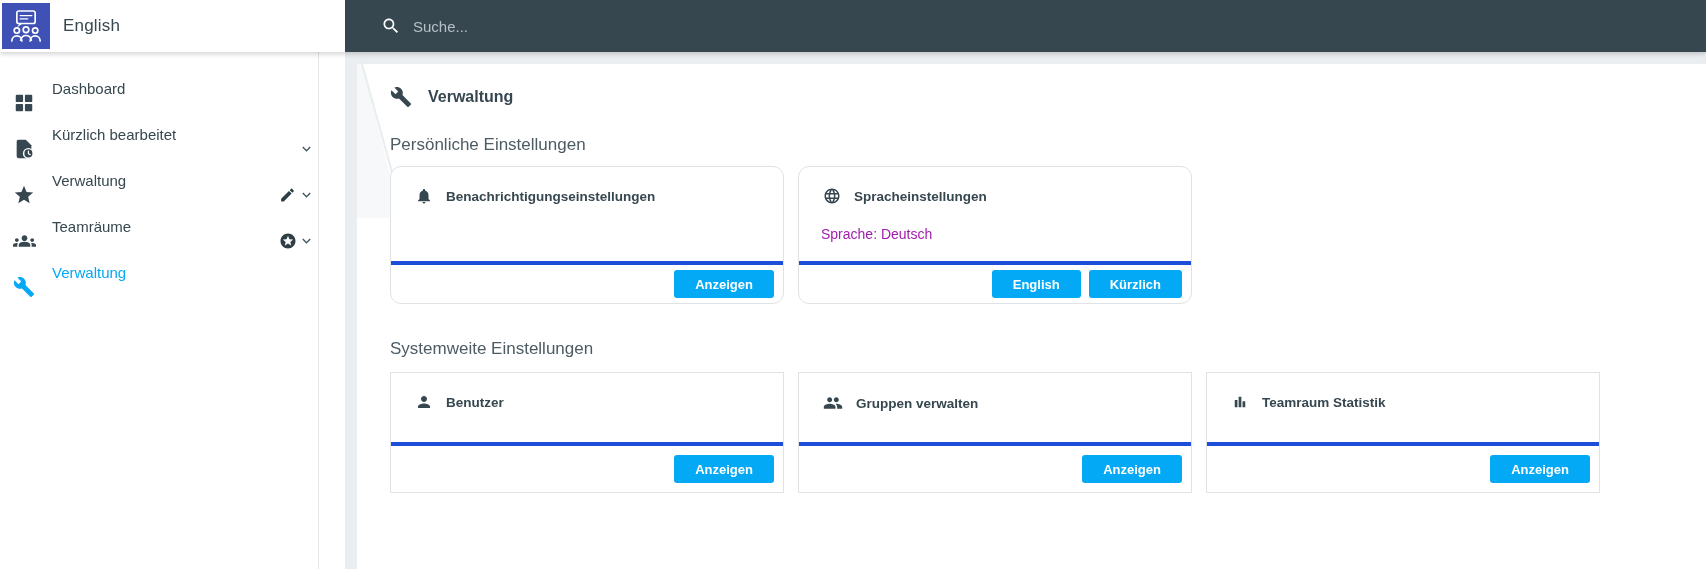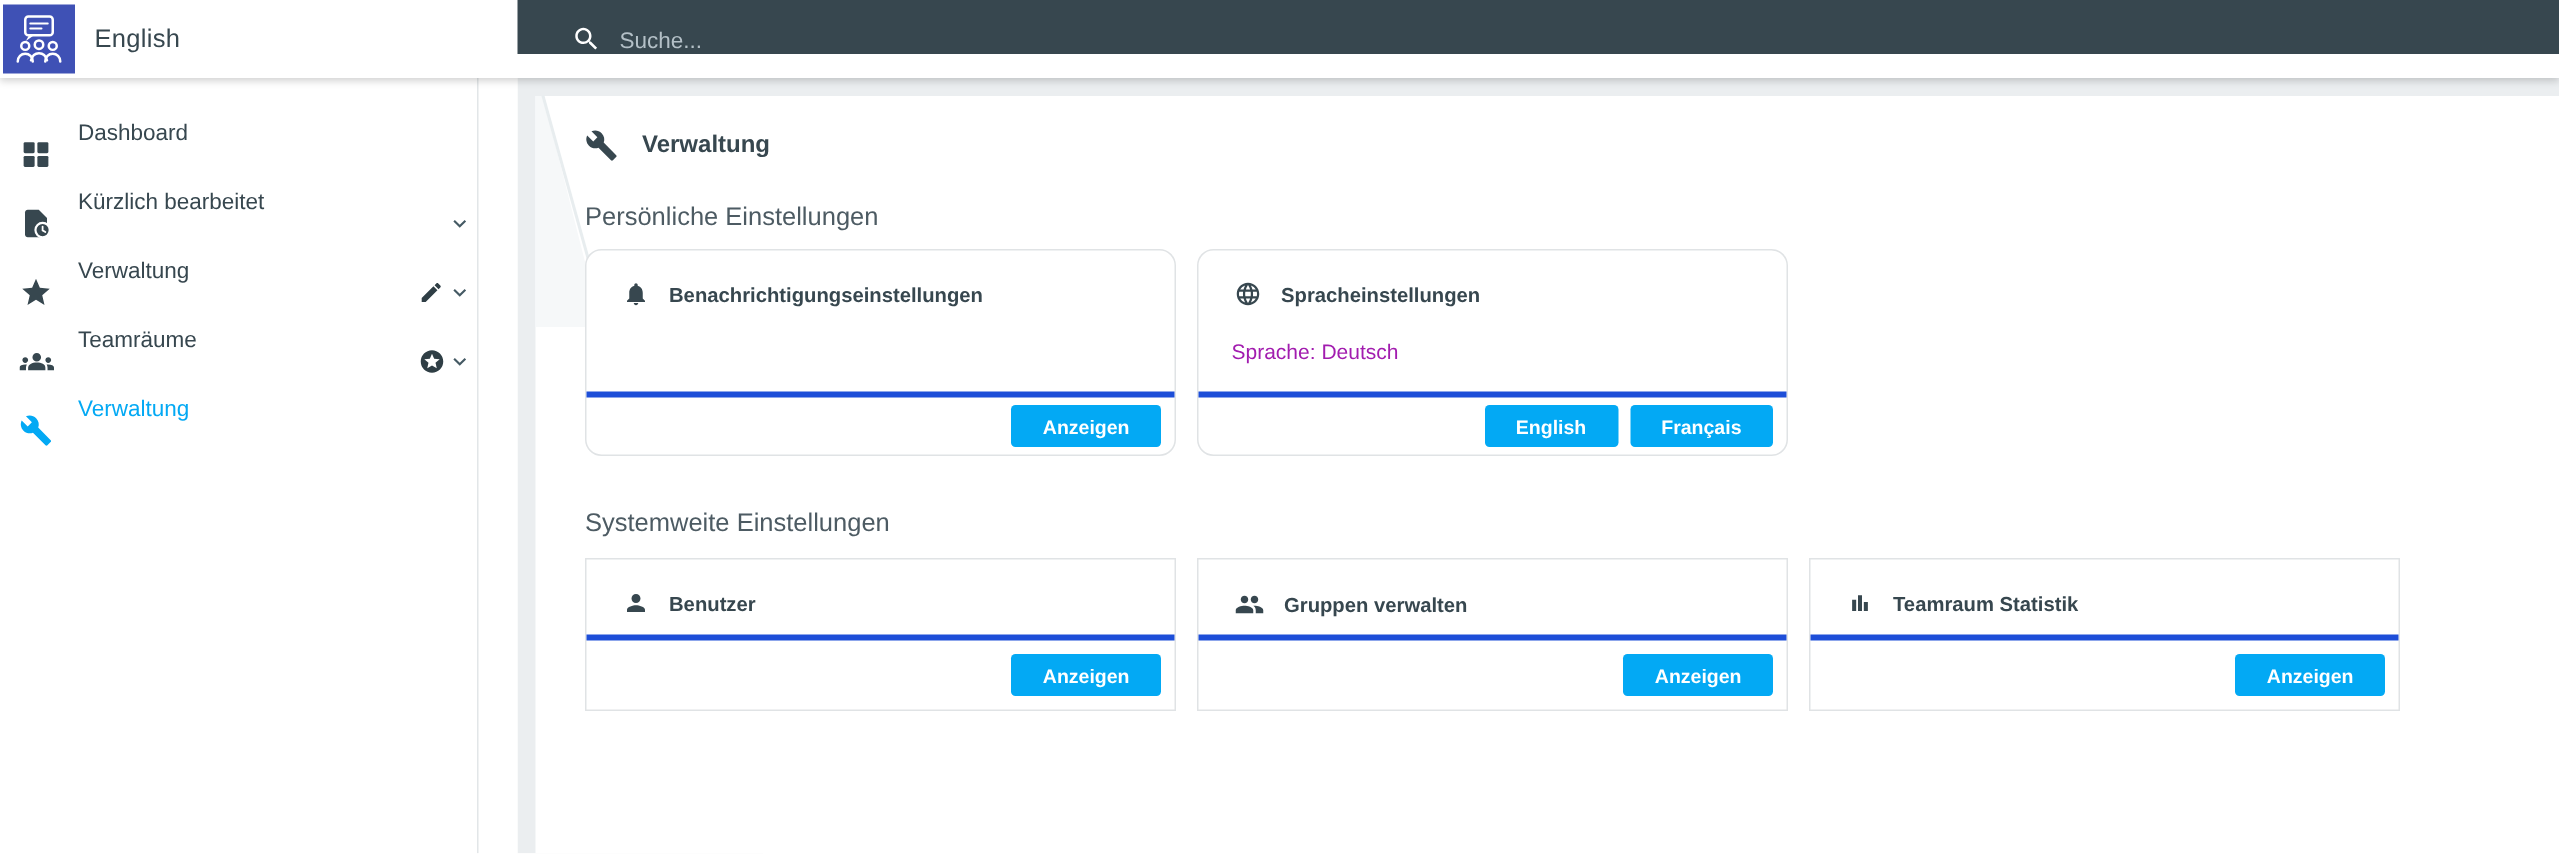--- a/index.html
+++ b/index.html
@@ -7,21 +7,21 @@
   body { font-family: "Liberation Sans", sans-serif; }
   .screen { position: relative; width: 1706px; height: 569px; overflow: hidden; background: #ffffff; }
 
   
   .topbar { position: absolute; left: 0; top: 0; width: 1706px; height: 52px; z-index: 10;
             box-shadow: 0 2px 5px rgba(0,0,0,.18); display: flex; }
   .brand { width: 345px; height: 52px; background: #ffffff; display: flex; align-items: center; cursor: pointer; }
   .brand-logo { width: 48px; height: 46px; background: #3f51b5; margin: 3px 0 3px 2px;
                 display: flex; align-items: center; justify-content: center; flex: none; }
   .brand-title { margin-left: 13px; font-size: 17px; color: #37474f; font-weight: 500; letter-spacing: .2px; }
-  .searchbar { flex: 1; height: 36px; background: #37474f; display: flex; align-items: flex-end; }
+  .searchbar { flex: 1; height: 52px; background: #37474f; display: flex; align-items: center; }
   .search-glass { margin-left: 36px; flex: none; display: flex; }
   .search-input { margin-left: 12px; background: transparent; border: none; outline: none;
                   color: #eceff1; font-size: 15px; width: 600px; font-family: "Liberation Sans", sans-serif; }
   .search-input::placeholder { color: #b4c0c7; opacity: 1; }
 
   
   .sidebar { position: absolute; left: 0; top: 52px; width: 345px; bottom: 0; background: #ffffff; z-index: 5; }
   .sidebar::after { content: ""; position: absolute; left: 318px; top: 0; bottom: 0; width: 1px; background: #e2e6e8; }
   .nav { padding-top: 28px; }
   .nav-item { position: relative; height: 46px; width: 318px; display: flex; align-items: flex-start; cursor: pointer; }
@@ -47,21 +47,21 @@
   .section-heading { position: absolute; left: 33px; font-size: 17px; color: #4d5b63; }
   .heading-1 { top: 71px; }
   .heading-2 { top: 275px; }
 
   .card-row { position: absolute; left: 33px; display: flex; gap: 14px; }
   .row-1 { top: 102px; }
   .row-2 { top: 308px; }
 
   .card { position: relative; width: 394px; background: #ffffff; border: 1px solid #e0e3e5; }
   .card-tall { height: 138px; border-radius: 11px; }
-  .card-short { height: 102px; }
+  .card-short { height: 121px; }
   .card-head { display: flex; align-items: center; padding: 20px 22px 0 24px; }
   .card-title { margin-left: 13px; font-size: 13.5px; font-weight: 700; color: #37474f; }
   .card-body { position: absolute; left: 22px; top: 59px; font-size: 14px; color: #a21caf; }
   .card-foot { position: absolute; left: 0; right: 0; bottom: 0; border-top: 4px solid #1d4ed8;
                display: flex; align-items: center; justify-content: flex-end; gap: 8px; padding-right: 9px; }
   .foot-tall { height: 42px; }
   .foot-short { height: 50px; }
   .btn { height: 28px; padding: 0 21px; background: #03a9f4; color: #ffffff; border: none; border-radius: 3px;
          font-size: 13px; font-weight: 700; font-family: "Liberation Sans", sans-serif; cursor: pointer; }
 
@@ -219,21 +219,21 @@
           <span>
             <svg width="18" height="18" viewBox="0 0 24 24" fill="#37474f">
               <path d="M11.99 2C6.47 2 2 6.48 2 12s4.47 10 9.99 10C17.52 22 22 17.52 22 12S17.52 2 11.99 2zm6.93 6h-2.95c-.32-1.25-.78-2.45-1.38-3.56 1.84.63 3.37 1.91 4.33 3.56zM12 4.04c.83 1.2 1.48 2.53 1.91 3.96h-3.82c.43-1.43 1.08-2.76 1.91-3.96zM4.26 14C4.1 13.36 4 12.69 4 12s.1-1.36.26-2h3.38c-.08.66-.14 1.32-.14 2 0 .68.06 1.34.14 2H4.26zm.82 2h2.95c.32 1.25.78 2.45 1.38 3.56-1.84-.63-3.37-1.9-4.33-3.56zm2.95-8H5.08c.96-1.66 2.49-2.93 4.33-3.56C8.81 5.55 8.35 6.75 8.03 8zM12 19.96c-.83-1.2-1.48-2.53-1.91-3.96h3.82c-.43 1.43-1.08 2.76-1.91 3.96zM14.34 14H9.66c-.09-.66-.16-1.32-.16-2 0-.68.07-1.35.16-2h4.68c.09.65.16 1.32.16 2 0 .68-.07 1.34-.16 2zm.25 5.56c.6-1.11 1.06-2.31 1.38-3.56h2.95c-.96 1.65-2.49 2.93-4.33 3.56zM16.36 14c.08-.66.14-1.32.14-2 0-.68-.06-1.34-.14-2h3.38c.16.64.26 1.31.26 2s-.1 1.36-.26 2h-3.38z"></path>
             </svg>
           </span>
           <span class="card-title">Spracheinstellungen</span>
         </div>
         <div class="card-body">Sprache: Deutsch</div>
         <div class="card-foot foot-tall">
           <button class="btn">English</button>
-          <button class="btn">Français</button>
+          <button class="btn">Kürzlich</button>
         </div>
       </div>
 
     </div>
 
     <div class="section-heading heading-2">Systemweite Einstellungen</div>
 
     <div class="card-row row-2">
 
       <div class="card card-short">

